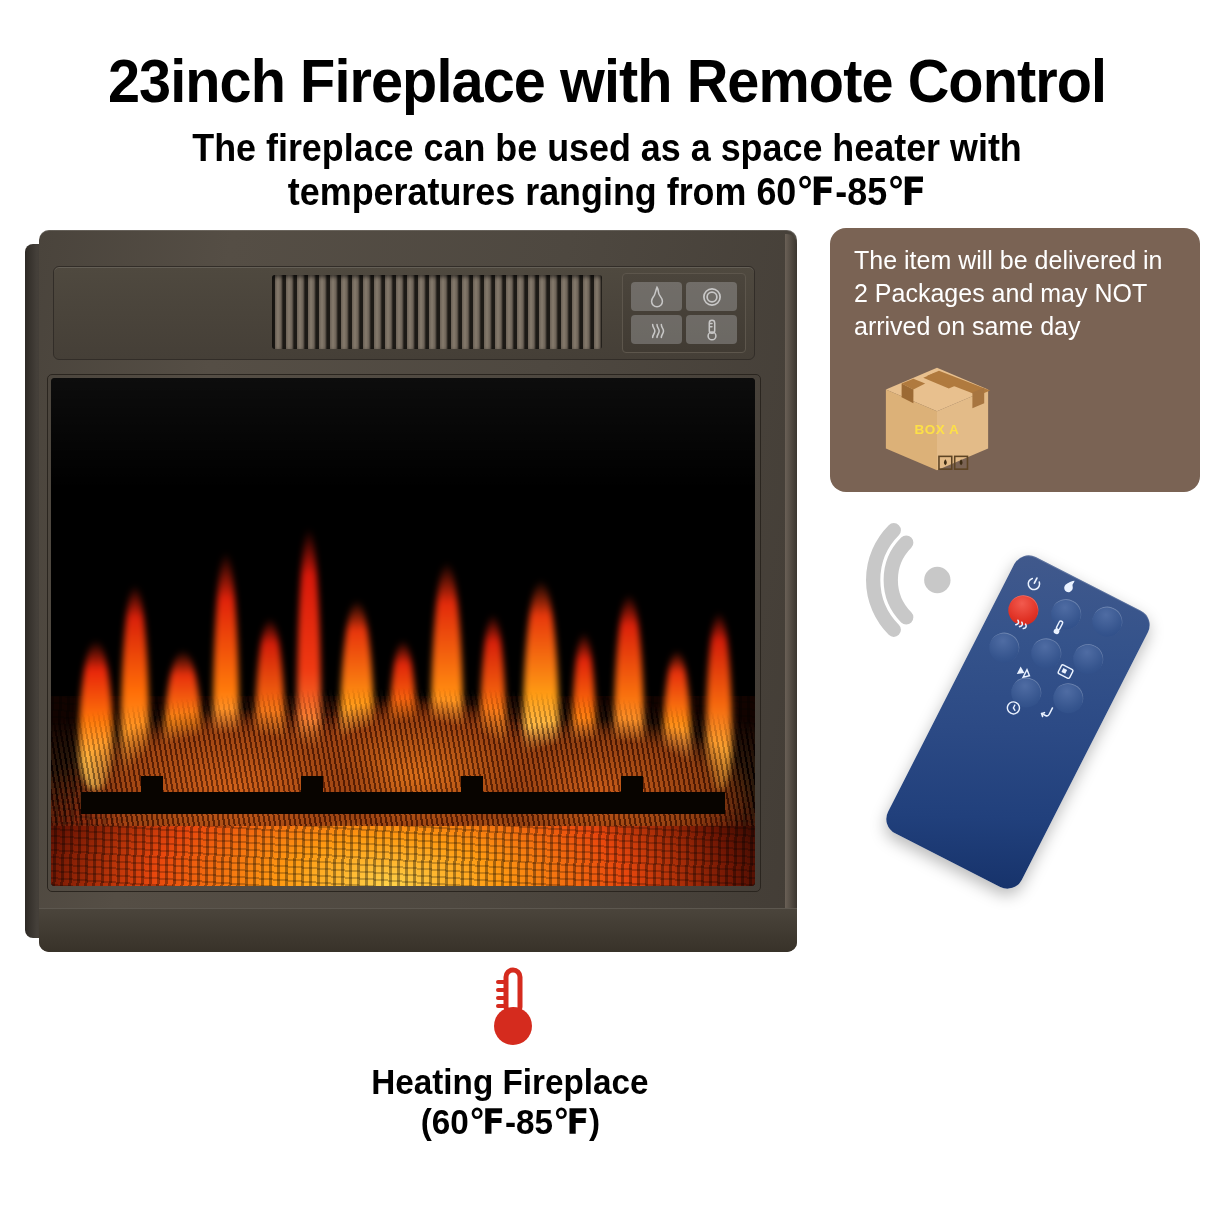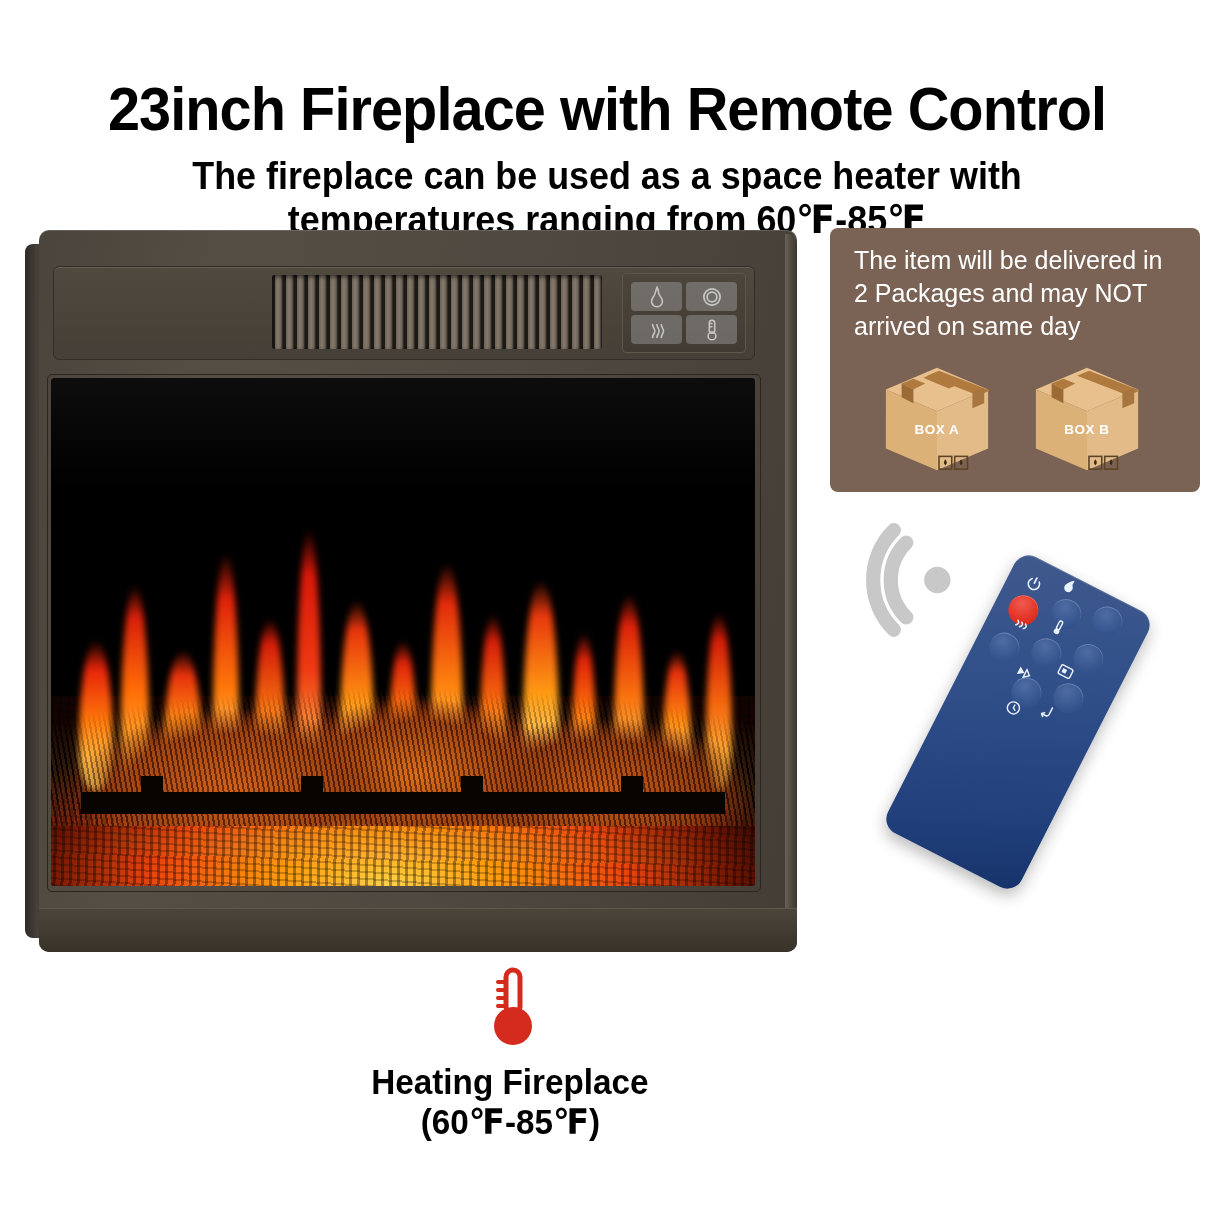--- a/index.html
+++ b/index.html
@@ -1,20 +1,20 @@
 <!DOCTYPE html>
 <html><head>
 <meta charset="utf-8">
 <style>
   html,body{margin:0;padding:0;background:#ffffff;}
   body{width:1214px;height:1214px;position:relative;overflow:hidden;
        font-family:"Liberation Sans","DejaVu Sans",sans-serif;color:#000;}
 
   
-  #headings{position:absolute;left:0;top:0;width:1214px;text-align:center;margin-top:28px;}
+  #headings{position:absolute;left:0;top:0;width:1214px;text-align:center;}
   #title{font-size:62px;font-weight:bold;letter-spacing:-1px;
          line-height:74px;margin-top:44px;transform:scaleX(.93);}
   #sub1{font-size:39px;font-weight:bold;line-height:44px;margin-top:8px;
         transform:scaleX(.92);}
   #sub2{font-size:39px;font-weight:bold;line-height:44px;
         transform:scaleX(.92);}
 
   
   #fireplace{position:absolute;left:25px;top:230px;width:772px;height:722px;}
   .fp-sidewall{position:absolute;left:0;top:14px;width:30px;height:694px;
@@ -83,27 +83,27 @@
       background:#080400;z-index:6;}
   .grate-tab{position:absolute;bottom:22px;width:22px;height:16px;background:#080400;}
 
   
   .fp-rail{position:absolute;left:14px;bottom:0;width:758px;height:44px;
       background:linear-gradient(180deg,#4b453c,#383229);
       border-radius:0 0 10px 10px;box-shadow:inset 0 1px 0 rgba(255,255,255,.1);}
 
   
   #notice{position:absolute;left:830px;top:228px;width:370px;height:264px;
-      background:#7a6354;border-radius:8px;text-decoration:underline;}
+      background:#7a6354;border-radius:16px;text-decoration:underline;}
   #notice-text{position:absolute;left:24px;top:16px;width:328px;
       color:#fff;font-size:25px;line-height:33px;}
   .pkg{position:absolute;top:132px;width:118px;height:118px;}
   .pkg-a{left:48px;} .pkg-b{left:198px;}
   .pkg-label{position:absolute;left:0;top:62px;width:100%;text-align:center;
-      font-size:13.5px;font-weight:bold;color:#ffffff;letter-spacing:.5px;}
+      font-size:13.5px;font-weight:bold;color:#fde047;letter-spacing:.5px;}
 
   
   #remote-area{position:absolute;left:835px;top:515px;width:379px;height:380px;}
   #wifi{position:absolute;left:10px;top:10px;width:110px;height:110px;
       transform:rotate(-45deg);}
   #remote{position:absolute;left:108px;top:52px;width:150px;height:310px;
       transform:rotate(27deg);transform-origin:50% 50%;
       background:linear-gradient(155deg,#41598c 0%,#35538b 26%,#2c4a85 52%,#21407c 78%,#16326a 100%);
       border-radius:16px;
       box-shadow:2px 6px 16px rgba(0,0,0,.28),inset 0 1px 0 rgba(255,255,255,.16);}
@@ -223,36 +223,20 @@
       <polygon points="24,24 36,30 36,44 24,38" fill="#9c6a34"></polygon>
       <polygon points="96,33 108,28 108,44 96,49" fill="#a77540"></polygon>
       <rect x="62" y="98" width="13" height="13" fill="none" stroke="#5d4424" stroke-width="1.6"></rect>
       <rect x="78" y="98" width="13" height="13" fill="none" stroke="#5d4424" stroke-width="1.6"></rect>
       <path d="M68.5 101 q3 4 0 6 q-3-2 0-6z" fill="#3d2c14"></path>
       <path d="M84.5 101 q3 4 0 6 q-3-2 0-6z" fill="#3d2c14"></path>
     </svg>
     <div class="pkg-label">BOX A</div>
   </div>
 
-  <div class="pkg pkg-b">
-    <svg viewBox="0 0 120 120" width="118" height="118">
-      <polygon points="8,30 60,8 112,30 60,52" fill="#e8c08e"></polygon>
-      <polygon points="8,30 60,52 60,112 8,90" fill="#dcb178"></polygon>
-      <polygon points="60,52 112,30 112,90 60,112" fill="#e3bb88"></polygon>
-      <polygon points="50,16 62,11 114,31 102,36" fill="#b07a3e"></polygon>
-      <polygon points="24,24 36,19 48,24 36,30" fill="#b07a3e"></polygon>
-      <polygon points="24,24 36,30 36,44 24,38" fill="#9c6a34"></polygon>
-      <polygon points="96,33 108,28 108,44 96,49" fill="#a77540"></polygon>
-      <rect x="62" y="98" width="13" height="13" fill="none" stroke="#5d4424" stroke-width="1.6"></rect>
-      <rect x="78" y="98" width="13" height="13" fill="none" stroke="#5d4424" stroke-width="1.6"></rect>
-      <path d="M68.5 101 q3 4 0 6 q-3-2 0-6z" fill="#3d2c14"></path>
-      <path d="M84.5 101 q3 4 0 6 q-3-2 0-6z" fill="#3d2c14"></path>
-    </svg>
-    <div class="pkg-label">BOX B</div>
-  </div>
 </div>
 
 <div id="remote-area">
   <svg id="wifi" viewBox="0 0 100 100">
     <path d="M14 78 A64 64 0 0 1 78 14" fill="none" stroke="#c8c8c8" stroke-width="13" stroke-linecap="round"></path>
     <path d="M30 78 A48 48 0 0 1 78 30" fill="none" stroke="#c8c8c8" stroke-width="13" stroke-linecap="round"></path>
     <circle cx="74" cy="74" r="12" fill="#c8c8c8"></circle>
   </svg>
 
   <div id="remote">

